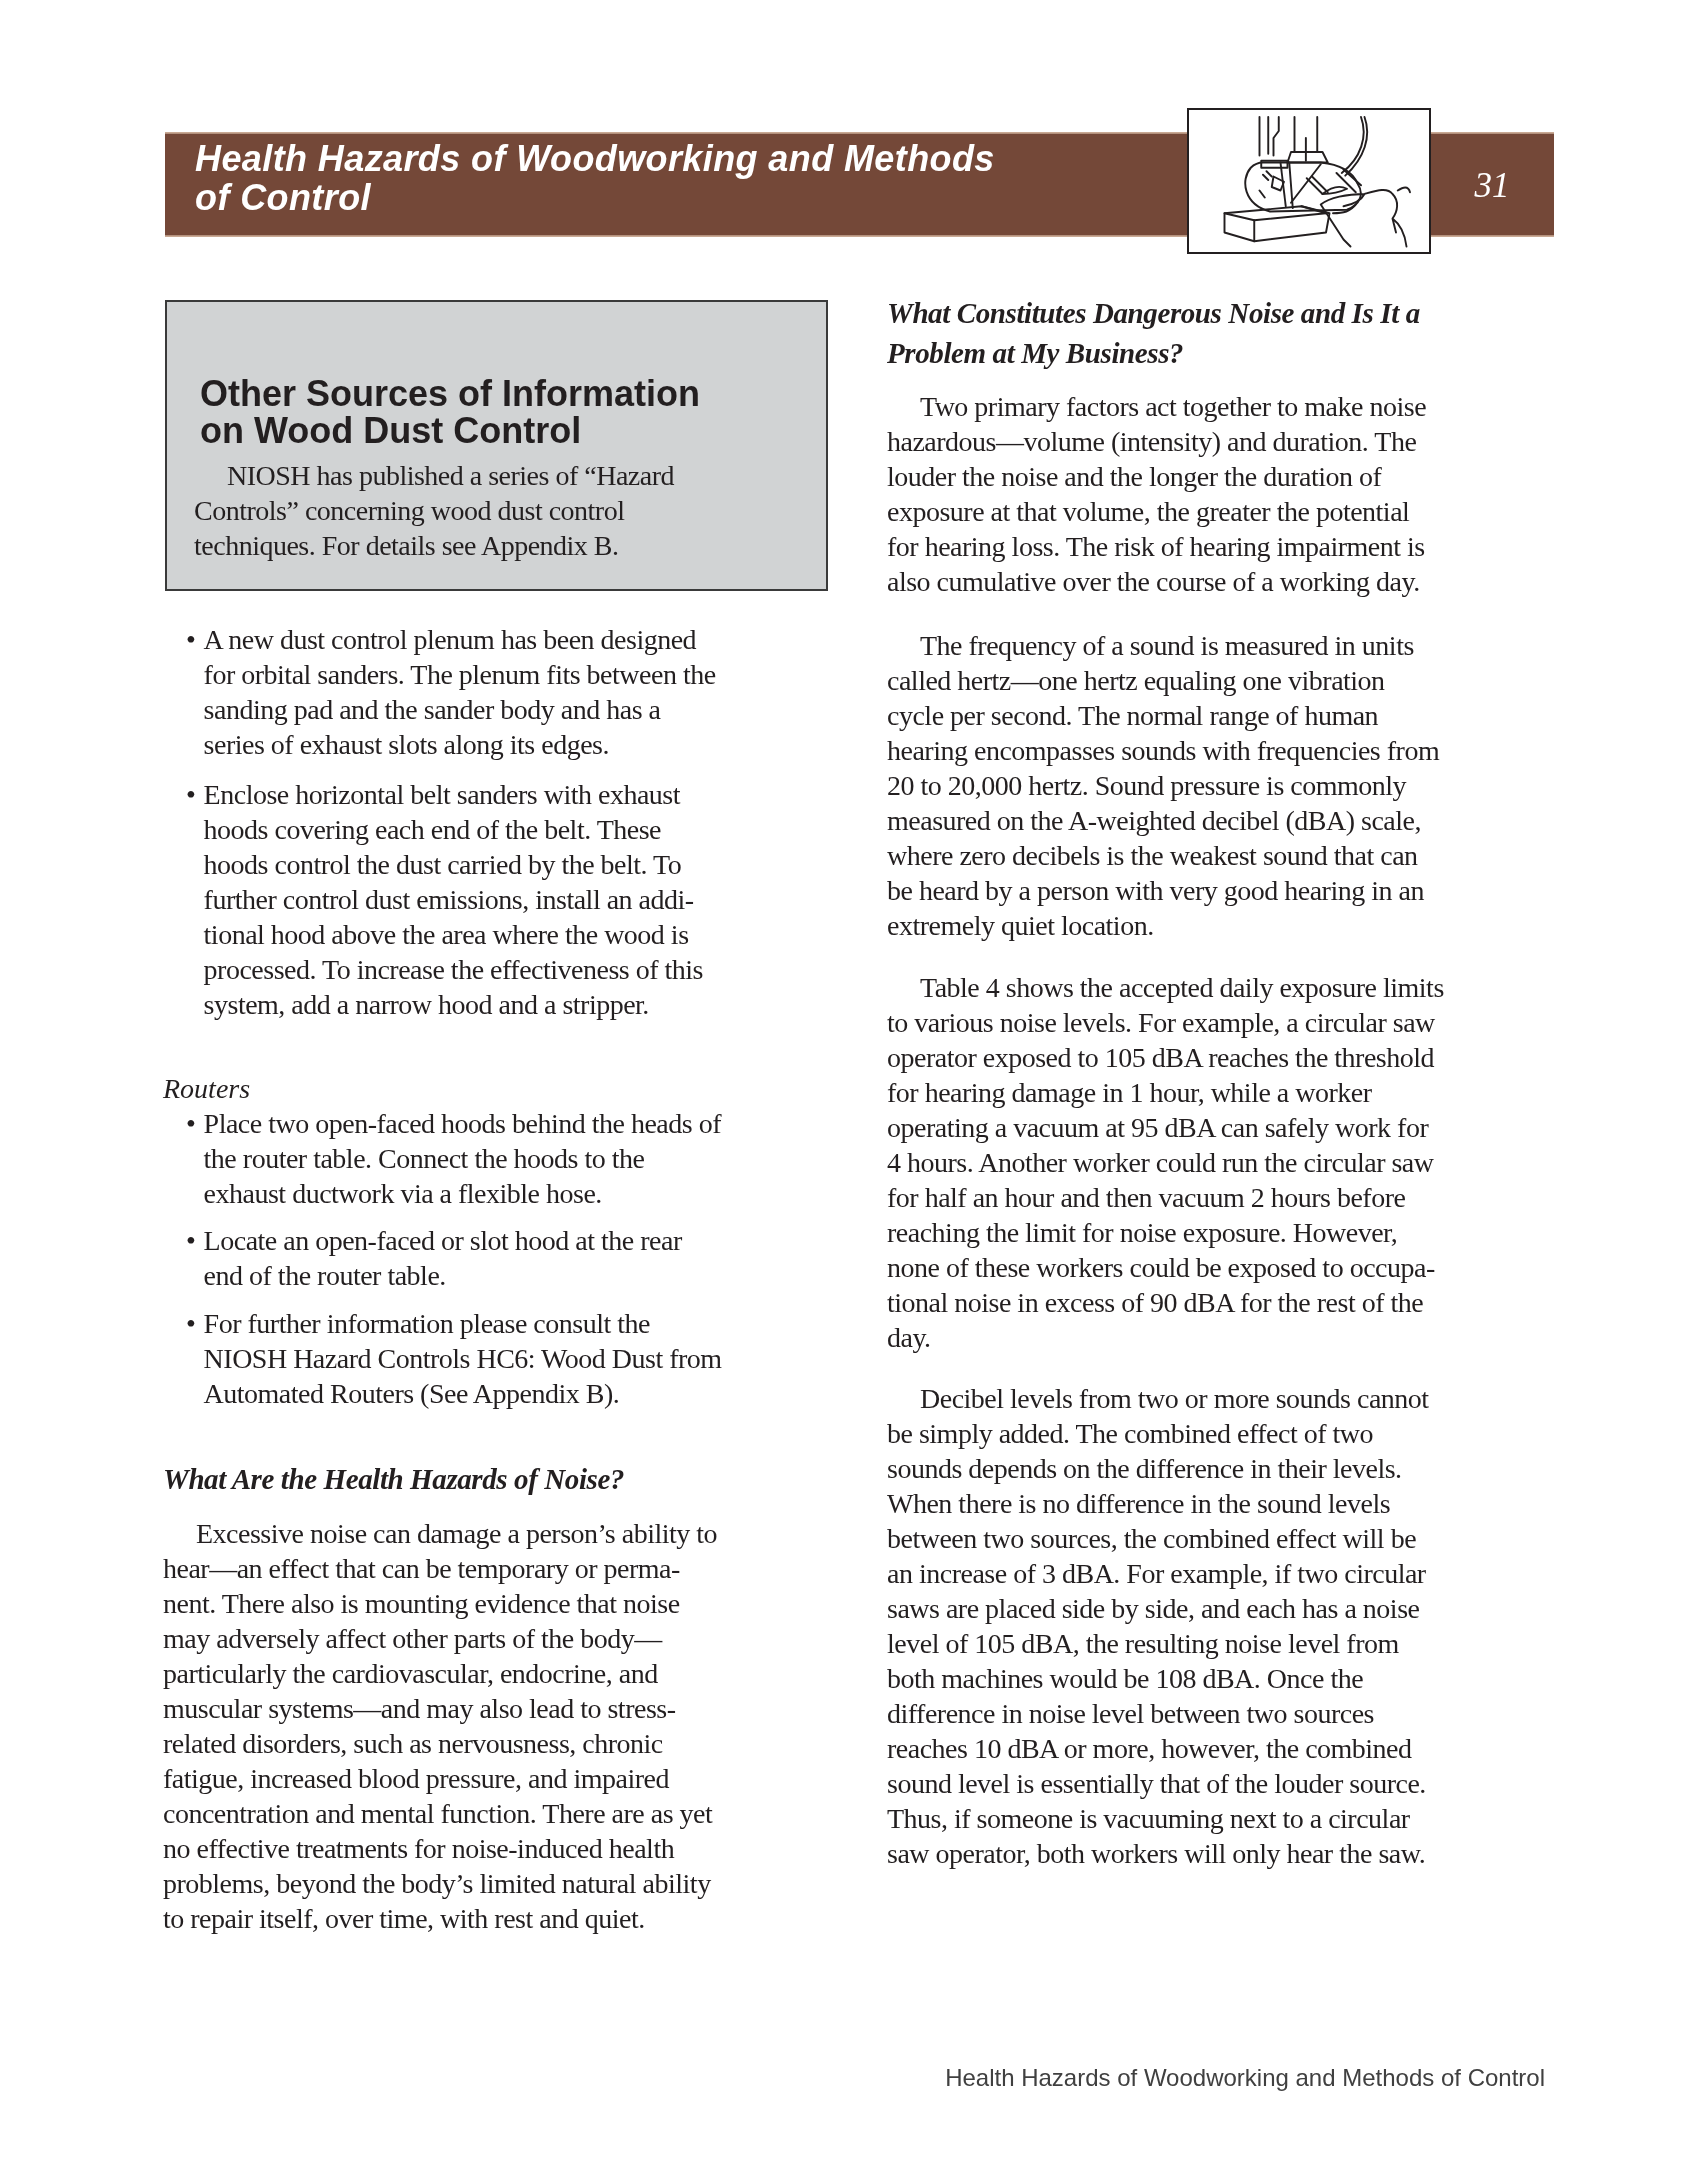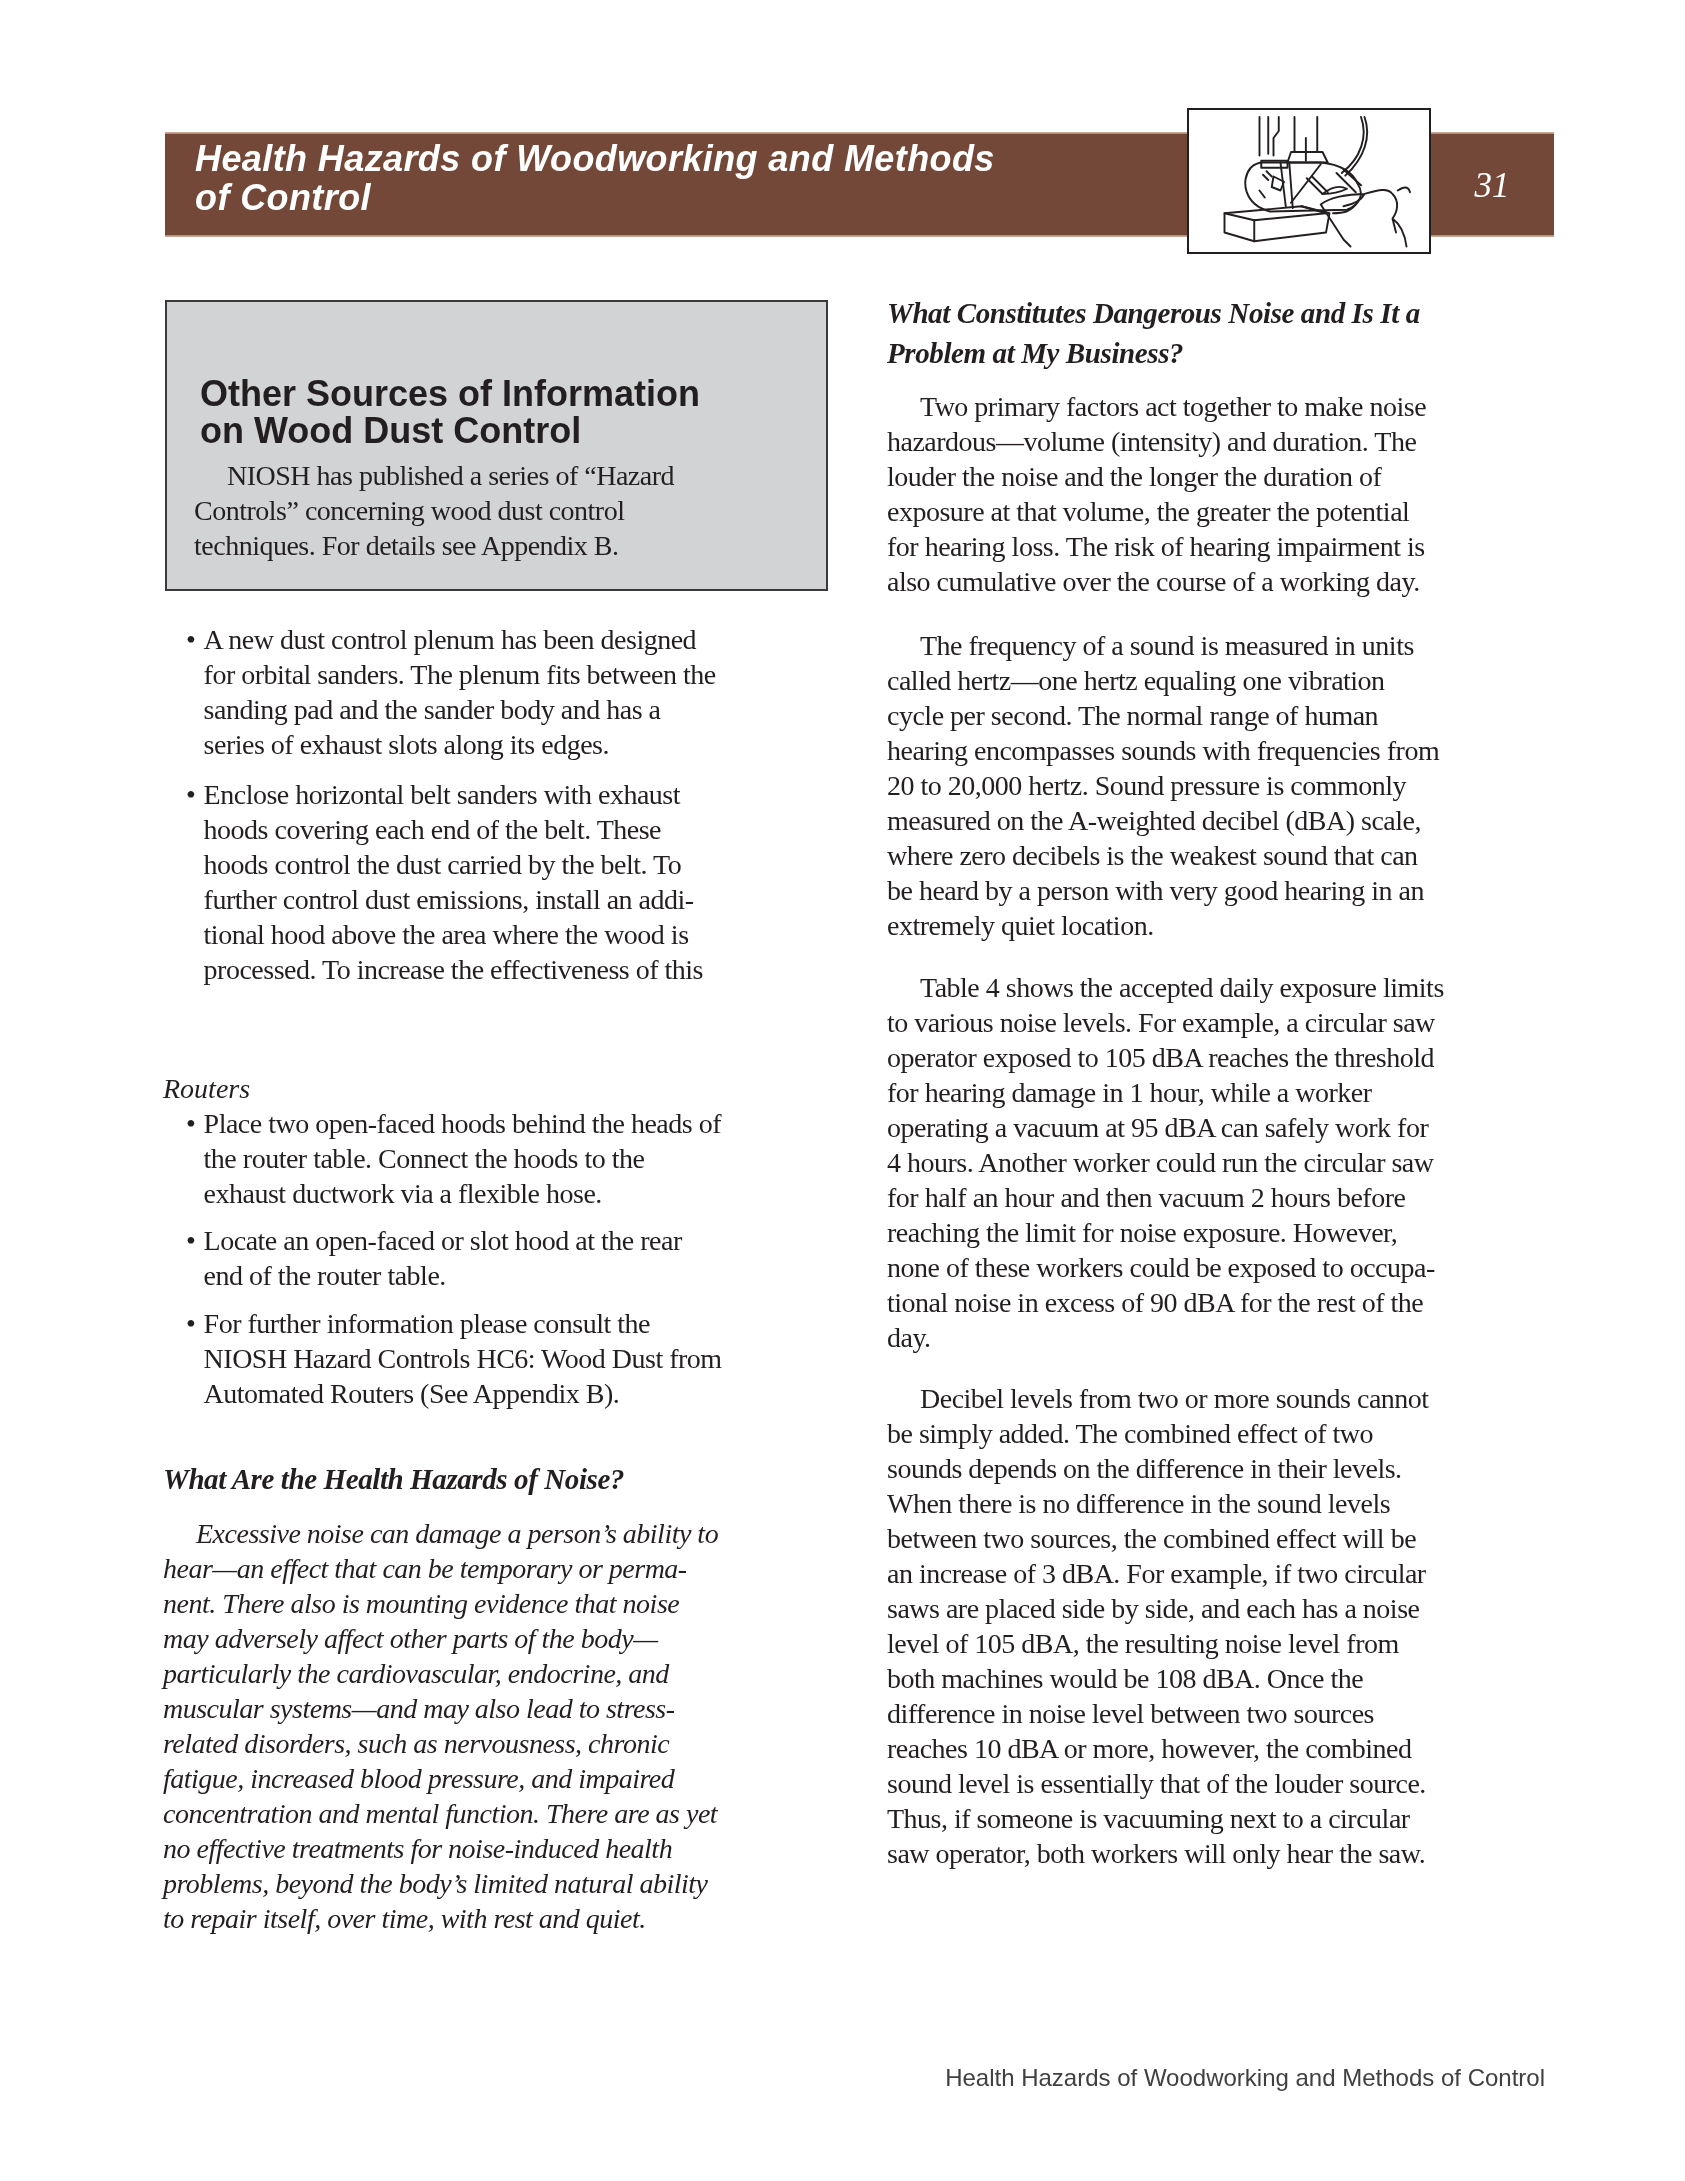--- a/index.html
+++ b/index.html
@@ -106,20 +106,21 @@
 </div>
 <div class="bullet-wrap serif col-text" style="top:777px;">
   <span class="bullet-dot">•</span>
   <div class="bullet-text">
     <div class="line">Enclose horizontal belt sanders with exhaust</div>
     <div class="line">hoods covering each end of the belt. These</div>
     <div class="line">hoods control the dust carried by the belt. To</div>
     <div class="line">further control dust emissions, install an addi-</div>
     <div class="line">tional hood above the area where the wood is</div>
     <div class="line">processed. To increase the effectiveness of this</div>
+    <div class="line">system, add a narrow hood and a stripper.</div>
   </div>
 </div>
 
 <div class="abs subhead serif" style="left:163px; top:1071px;">Routers</div>
 
 <div class="bullet-wrap serif col-text" style="top:1106px;">
   <span class="bullet-dot">•</span>
   <div class="bullet-text">
     <div class="line">Place two open-faced hoods behind the heads of</div>
     <div class="line">the router table. Connect the hoods to the</div>
@@ -136,21 +137,21 @@
 <div class="bullet-wrap serif col-text" style="top:1306px;">
   <span class="bullet-dot">•</span>
   <div class="bullet-text">
     <div class="line">For further information please consult the</div>
     <div class="line">NIOSH Hazard Controls HC6: Wood Dust from</div>
     <div class="line">Automated Routers (See Appendix B).</div>
   </div>
 </div>
 
 <div class="abs section-heading serif" style="left:163px; top:1459px;">What Are the Health Hazards of Noise?</div>
-<div class="abs serif col-text" style="left:163px; top:1516px;font-style:italic;">
+<div class="abs serif col-text" style="left:163px; top:1516px;">
   <div class="line indent">Excessive noise can damage a person’s ability to</div>
   <div class="line">hear—an effect that can be temporary or perma-</div>
   <div class="line">nent. There also is mounting evidence that noise</div>
   <div class="line">may adversely affect other parts of the body—</div>
   <div class="line">particularly the cardiovascular, endocrine, and</div>
   <div class="line">muscular systems—and may also lead to stress-</div>
   <div class="line">related disorders, such as nervousness, chronic</div>
   <div class="line">fatigue, increased blood pressure, and impaired</div>
   <div class="line">concentration and mental function. There are as yet</div>
   <div class="line">no effective treatments for noise-induced health</div>

